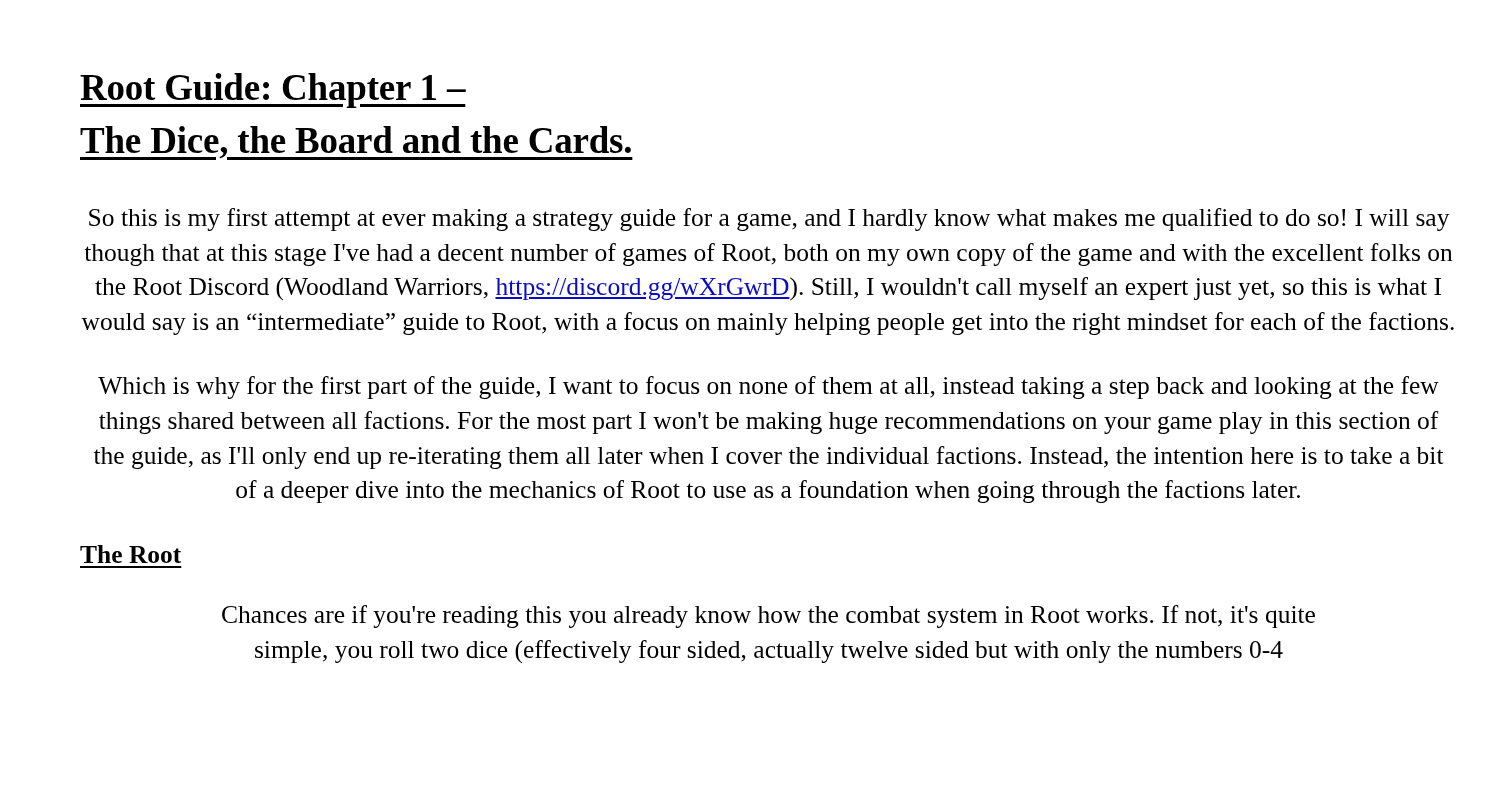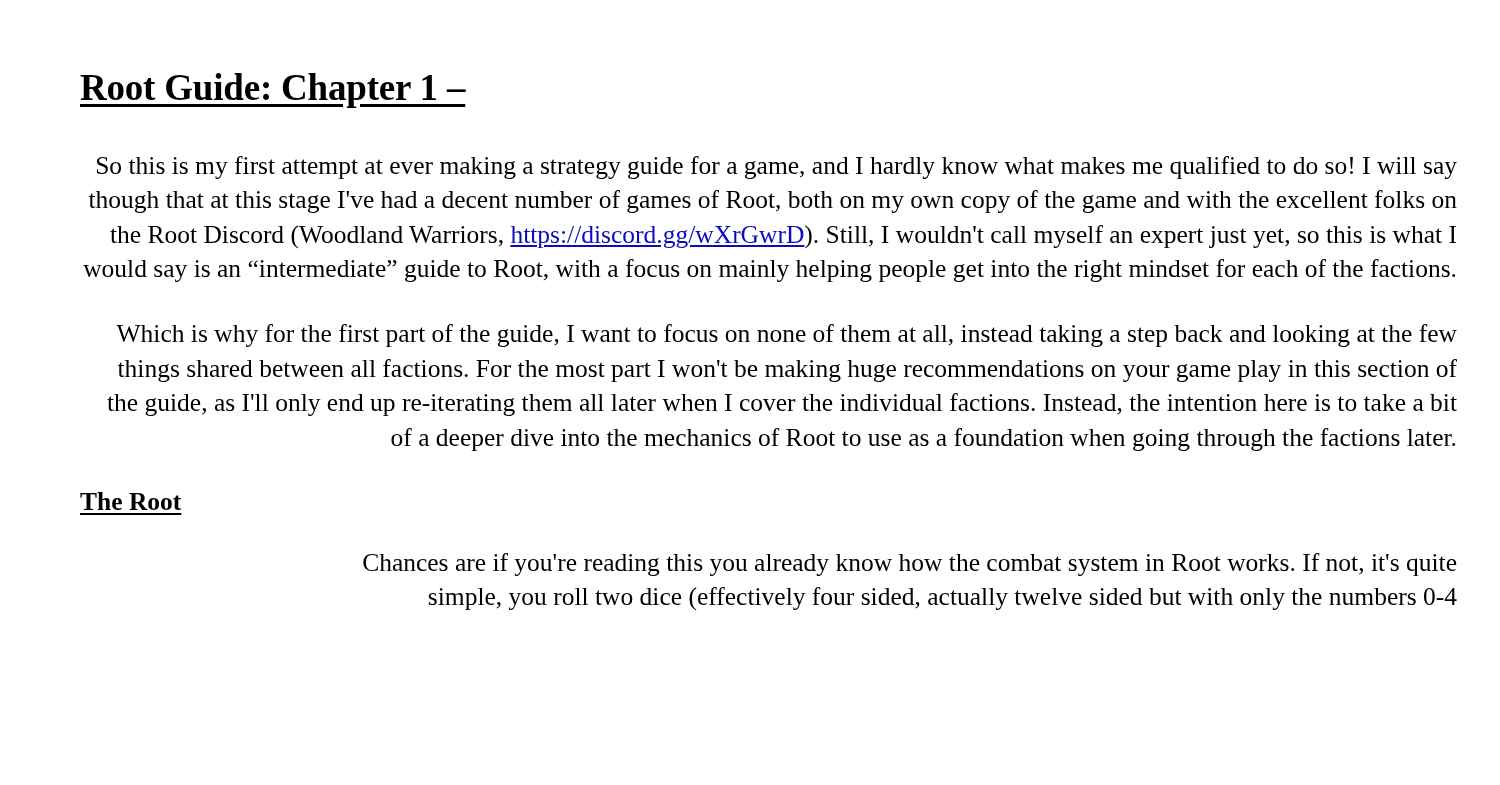--- a/index.html
+++ b/index.html
@@ -34,21 +34,21 @@
     display: block;
     text-decoration: underline;
     text-underline-offset: 4px;
     width: fit-content;
     white-space: pre;
   }
   .body-para {
     font-size: 25.5px;
     line-height: 34.6px;
     margin: 0;
-    text-align: right;
+    text-align: center;
   }
   .spacer-sm { height: 26px; }
   .spacer-md { height: 30px; }
   .spacer-lg { height: 34px; }
   .doc-link {
     color: #0b0bc5;
     text-decoration: underline;
     text-underline-offset: 2px;
   }
   .section-head {
@@ -64,20 +64,21 @@
     overflow: hidden;
   }
 </style>
 </head>
 <body>
 
 <div class="page">
 
   <h1 class="doc-title">
     <span class="title-line">Root Guide: Chapter 1 –</span>
+    <span class="title-line">The Dice, the Board and the Cards.</span>
   </h1>
 
   <div class="spacer-lg"></div>
 
   <p class="body-para"><span>So this is my first attempt at ever making a strategy guide for a game, and I hardly know what makes me qualified to do so! I will say though that at this stage I've had a decent number of games of Root, both on my own copy of the game and with the excellent folks on the Root Discord (Woodland Warriors, </span><a class="doc-link" href="#">https://discord.gg/wXrGwrD</a><span>). Still, I wouldn't call myself an expert just yet, so this is what I would say is an “intermediate” guide to Root, with a focus on mainly helping people get into the right mindset for each of the factions.</span></p>
 
   <div class="spacer-md"></div>
 
   <p class="body-para">Which is why for the first part of the guide, I want to focus on none of them at all, instead taking a step back and looking at the few things shared between all factions. For the most part I won't be making huge recommendations on your game play in this section of the guide, as I'll only end up re-iterating them all later when I cover the individual factions. Instead, the intention here is to take a bit of a deeper dive into the mechanics of Root to use as a foundation when going through the factions later.</p>
 

